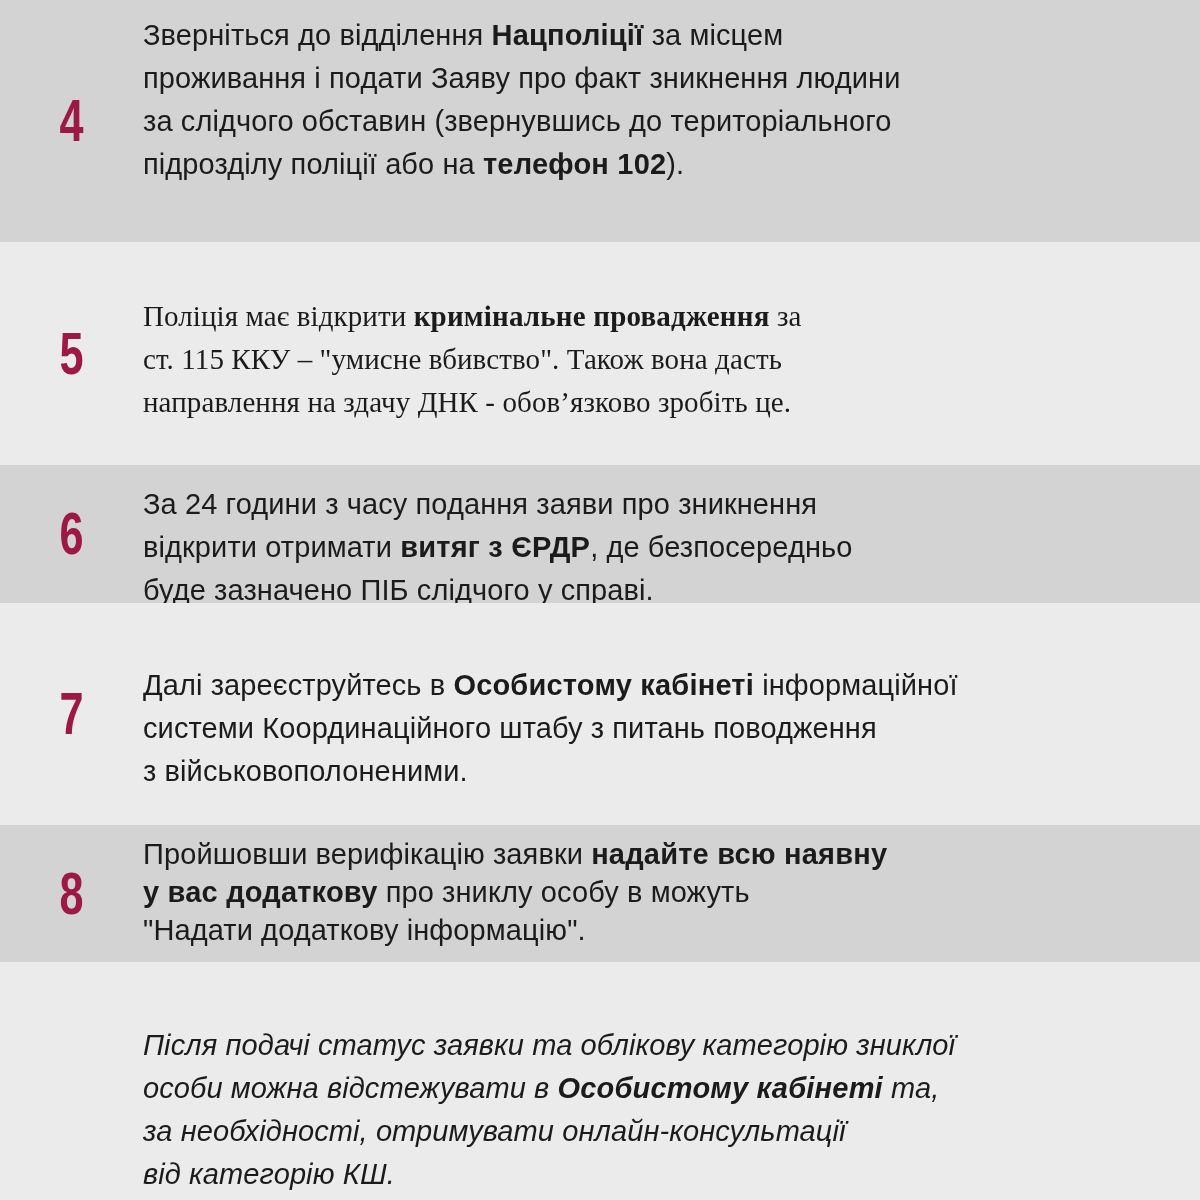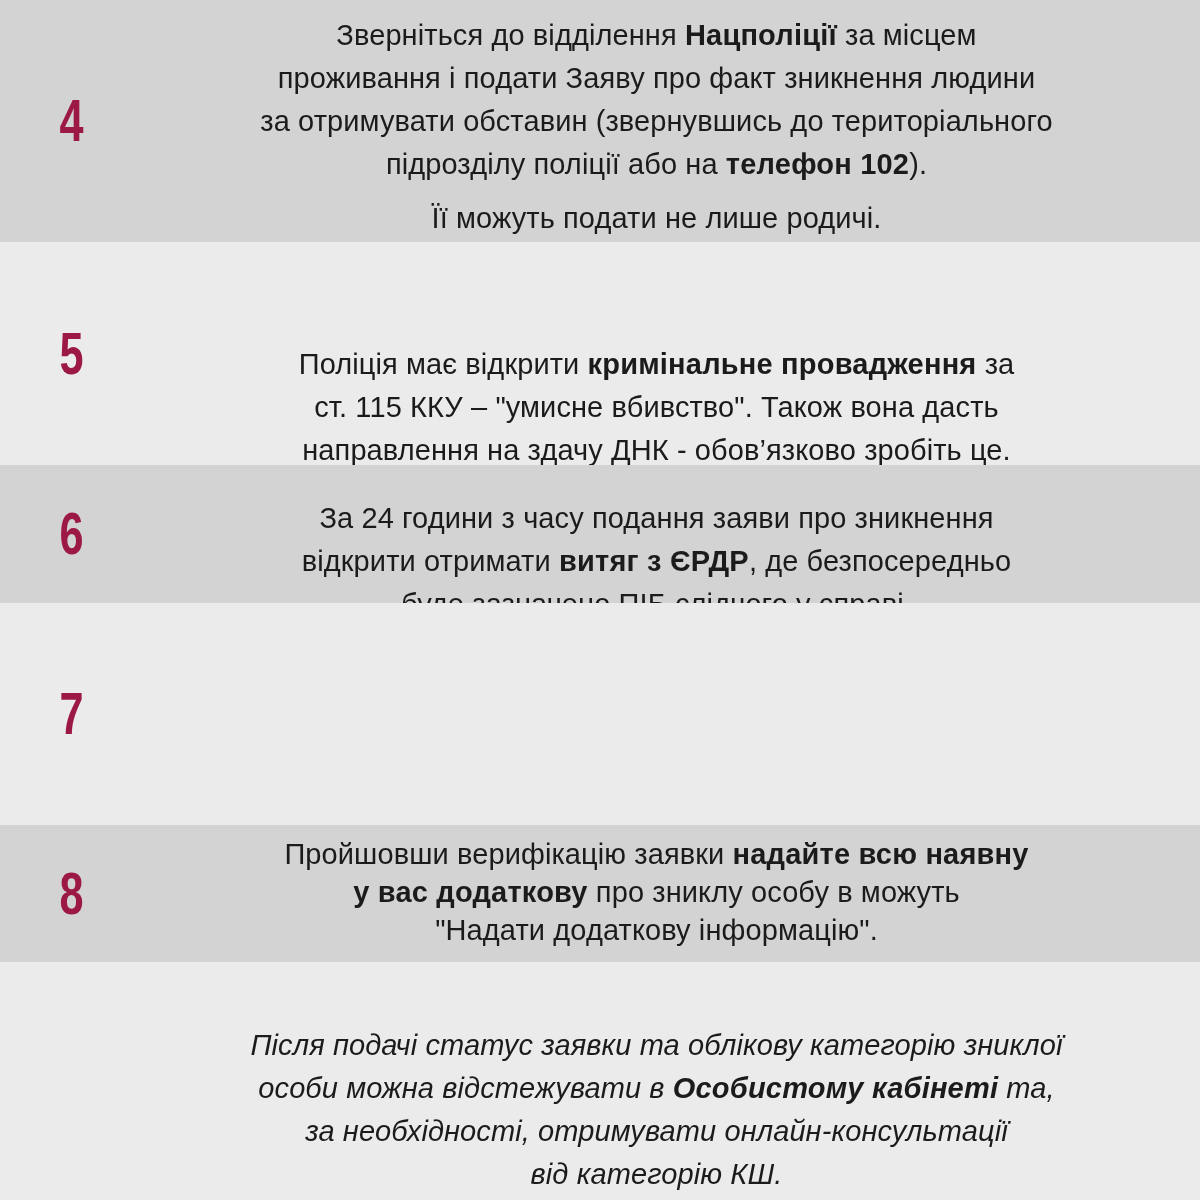--- a/index.html
+++ b/index.html
@@ -36,21 +36,21 @@
     color: var(--accent-color, #9d1945);
     transform: scaleX(0.72);
     line-height: 1;
     letter-spacing: -1px;
   }
   .text-col {
     flex: 1 1 auto;
     box-sizing: border-box;
     padding-right: 30px;
   }
-  .para { margin: 0; text-align: center; }
+  .para { margin: 0; }
   .line {
     font-size: 29px;
     line-height: 43px;
     white-space: nowrap;
     letter-spacing: 0.1px;
   }
   .lh-tight .line { line-height: 38px; }
   .line b { font-weight: bold; letter-spacing: 0.2px; }
   .italic .line { font-style: italic; }
 </style>
@@ -59,55 +59,59 @@
 
 <div id="poster">
     <section class="band dark" style="height: 242px;">
       <div class="num-col">
         <div class="step-number">4</div>
       </div>
       <div class="text-col" style="padding-top: 14px;">
         <div class="para">
           <div class="line"><span>Зверніться до відділення </span><b>Нацполіції</b><span> за місцем</span></div>
           <div class="line"><span>проживання і подати Заяву про факт зникнення людини</span></div>
-          <div class="line"><span>за отримувати обставин (звернувшись до територіального</span></div>
+          <div class="line"><span>за слідчого обставин (звернувшись до територіального</span></div>
           <div class="line"><span>підрозділу поліції або на </span><b>телефон 102</b><span>).</span></div>
-        </div>
-        <div class="para" style="margin-top: 11px;">
-          <div class="line"><span>Її можуть подати не лише родичі.</span></div>
         </div>
       </div>
     </section>
     <section class="band light" style="height: 223px;">
       <div class="num-col">
         <div class="step-number">5</div>
       </div>
-      <div class="text-col" style="padding-top: 101px;">
+      <div class="text-col" style="padding-top: 53px; font-family: Liberation Serif, serif;">
         <div class="para">
           <div class="line"><span>Поліція має відкрити </span><b>кримінальне провадження</b><span> за</span></div>
           <div class="line"><span>ст. 115 ККУ – "умисне вбивство". Також вона дасть</span></div>
           <div class="line"><span>направлення на здачу ДНК - обов’язково зробіть це.</span></div>
         </div>
       </div>
     </section>
     <section class="band dark" style="height: 138px;">
       <div class="num-col">
         <div class="step-number">6</div>
       </div>
-      <div class="text-col" style="padding-top: 32px;">
+      <div class="text-col" style="padding-top: 18px;">
         <div class="para">
           <div class="line"><span>За 24 години з часу подання заяви про зникнення</span></div>
           <div class="line"><span>відкрити отримати </span><b>витяг з ЄРДР</b><span>, де безпосередньо</span></div>
           <div class="line"><span>буде зазначено ПІБ слідчого у справі.</span></div>
         </div>
       </div>
     </section>
     <section class="band light" style="height: 222px;">
       <div class="num-col">
         <div class="step-number">7</div>
+      </div>
+      <div class="text-col" style="padding-top: 61px;">
+        <div class="para">
+          <div class="line"><span>Далі зареєструйтесь в </span><b>Особистому кабінеті</b><span> інформаційної</span></div>
+          <div class="line"><span>системи Координаційного штабу з питань поводження</span></div>
+          <div class="line"><span>з військовополоненими.</span></div>
+        </div>
       </div>
     </section>
     <section class="band dark lh-tight" style="height: 137px;">
       <div class="num-col">
         <div class="step-number">8</div>
       </div>
       <div class="text-col" style="padding-top: 10px;">
         <div class="para">
           <div class="line"><span>Пройшовши верифікацію заявки </span><b>надайте всю наявну</b></div>
           <div class="line"><b>у вас додаткову</b><span> про зниклу особу в можуть</span></div>

